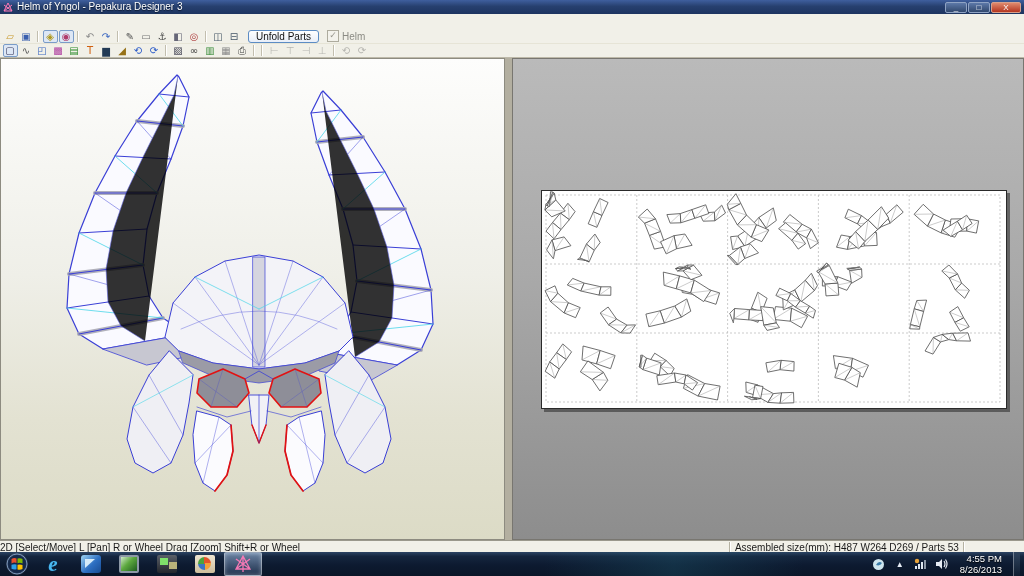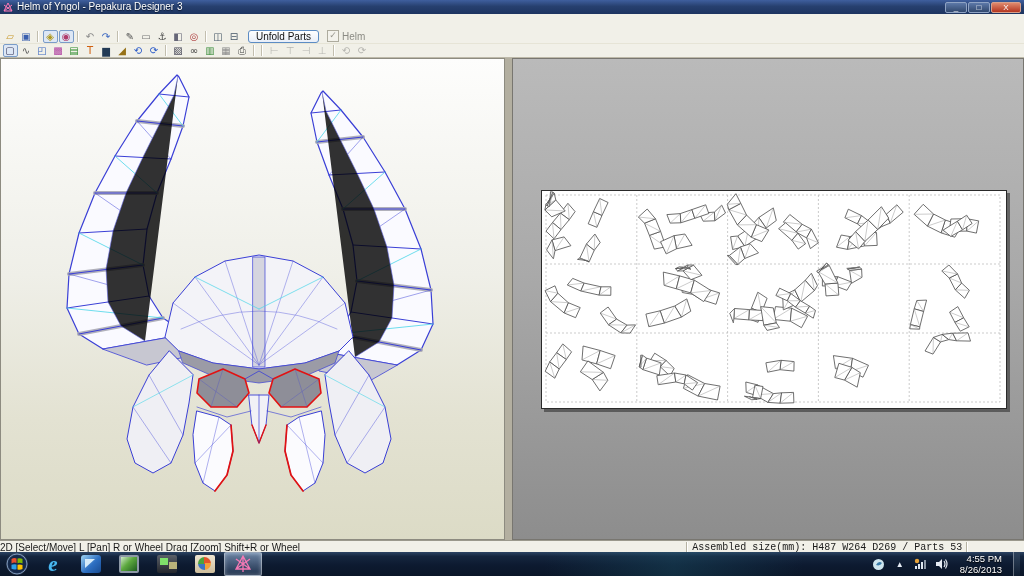--- a/index.html
+++ b/index.html
@@ -776,21 +776,21 @@
               </g>
             </g>
           </svg>
       </div>
     </div>
   </div>
 
   <div id="statusbar">
     <span id="status-left">2D [Select/Move] L [Pan] R or Wheel Drag [Zoom] Shift+R or Wheel</span>
     <span class="status-div"></span>
-    <span id="status-right" style="padding:6px 4px;font-family:Liberation Mono, monospace;">Assembled size(mm): H487 W264 D269 / Parts 53</span>
+    <span id="status-right" style="padding:6px 4px;">Assembled size(mm): H487 W264 D269 / Parts 53</span>
     <span class="status-div"></span>
     <span id="status-spacer"></span>
   </div>
 
   <div id="taskbar">
     <div id="start-button">
       <svg width="22" height="22" viewBox="0 0 22 22">
         <circle cx="11" cy="11" r="10" fill="#14284a" stroke="#6f8cb4" stroke-width="1"></circle>
         <circle cx="11" cy="11" r="10" fill="none" stroke="rgba(255,255,255,.25)" stroke-width="2" opacity=".4"></circle>
         <path d="M5.5,10.5 Q8,9 10.5,10 L10.5,5.5 Q8,4.5 5.5,6 Z" fill="#e8502c"></path>

